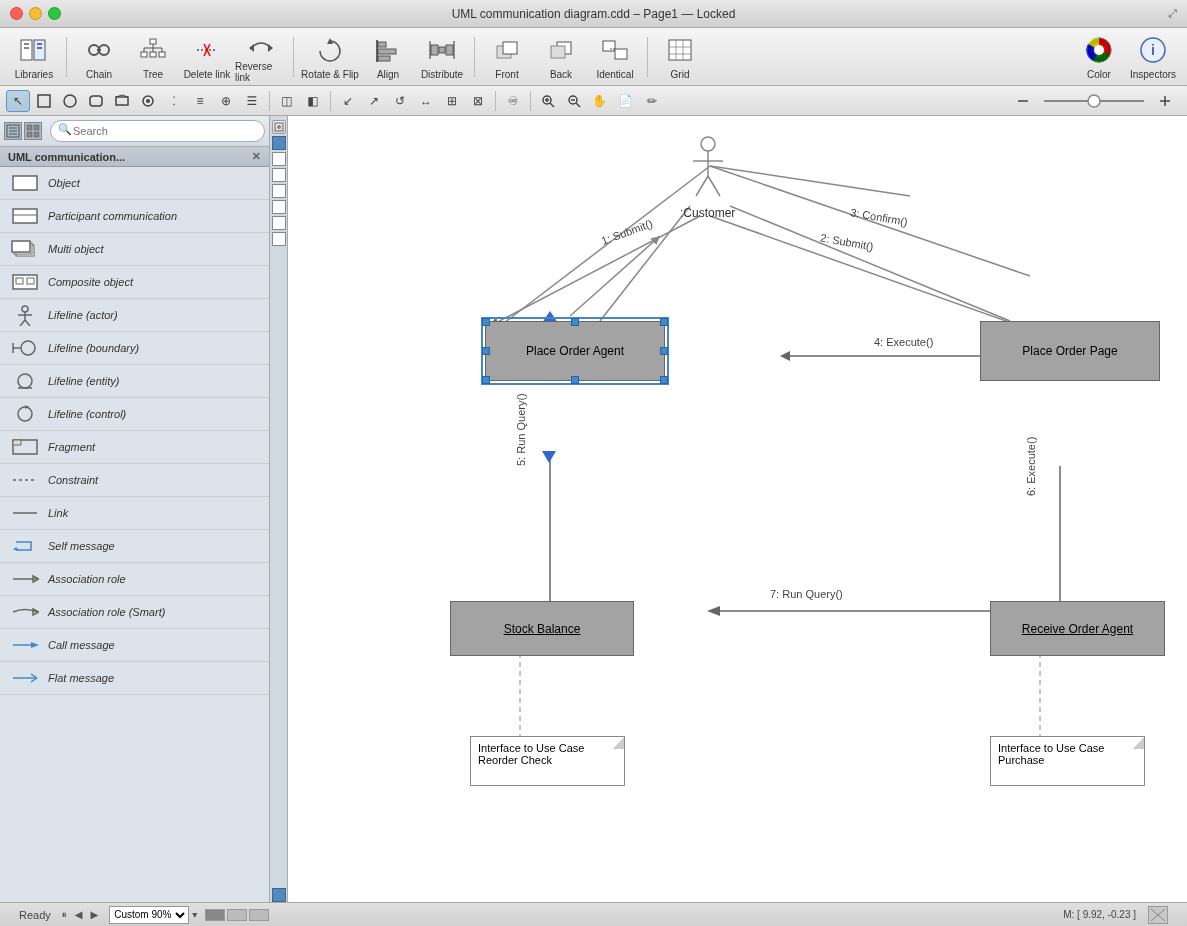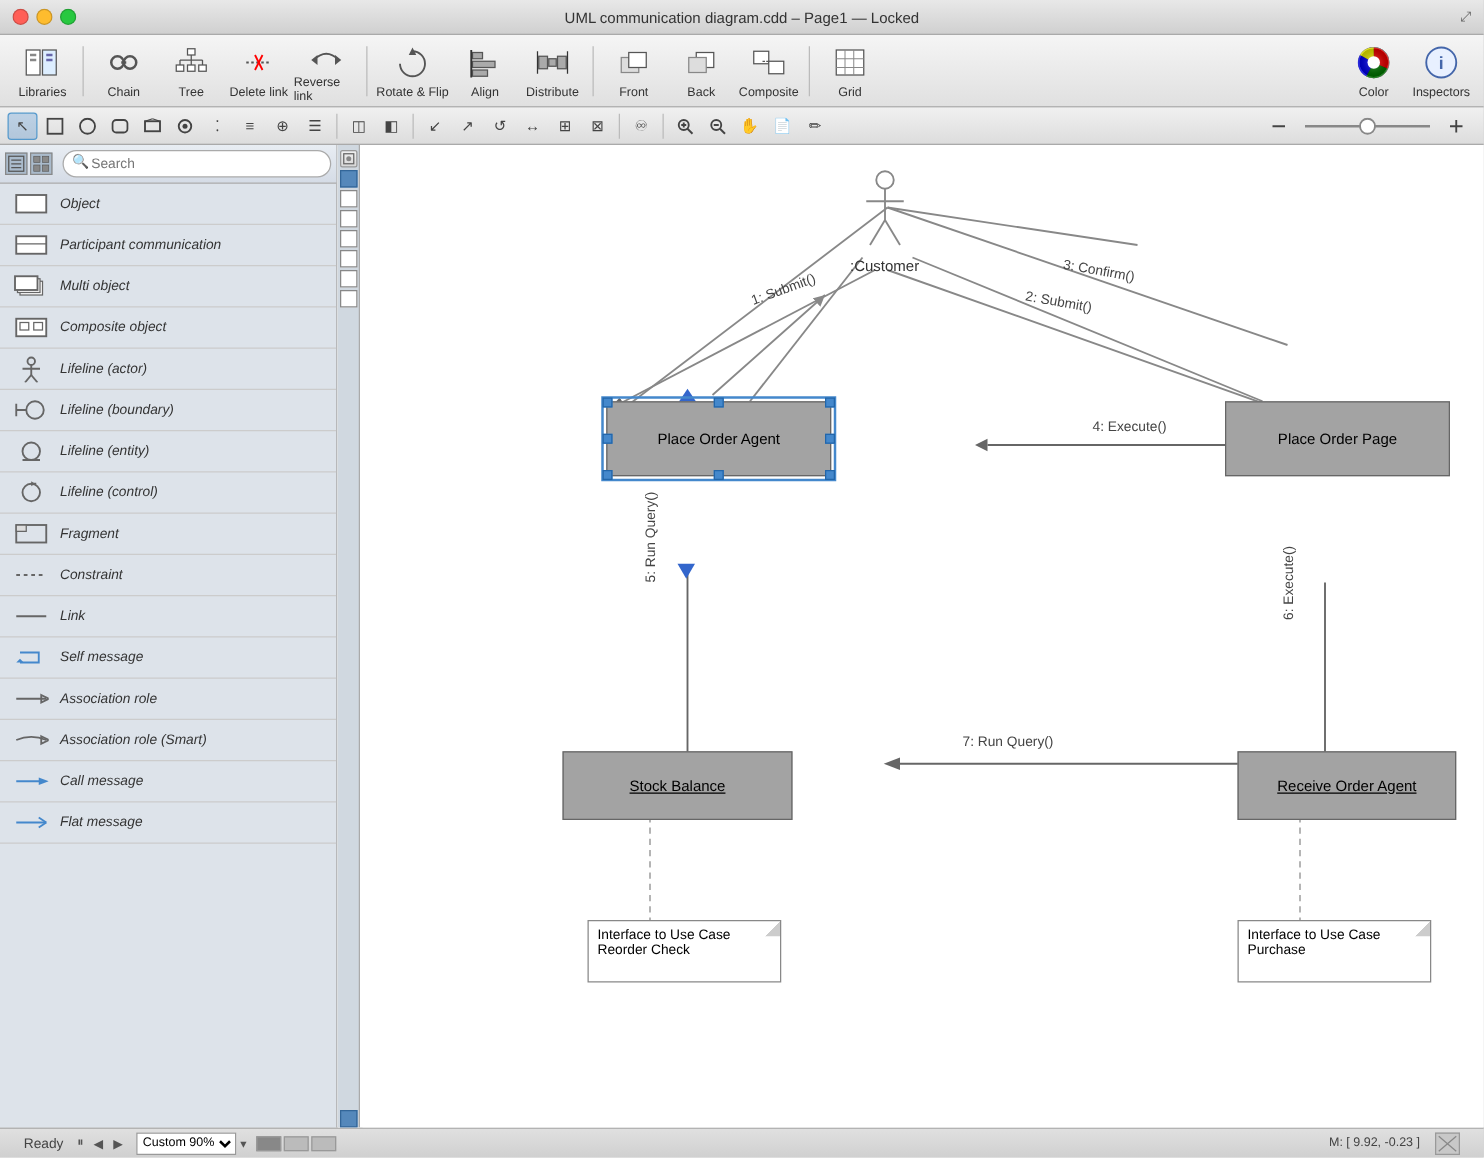--- a/index.html
+++ b/index.html
@@ -389,21 +389,21 @@
   </div>
 
   <div class="toolbar-item">
     <div class="toolbar-icon">
       <svg width="30" height="28" viewBox="0 0 30 28">
         <rect x="3" y="5" width="12" height="10" fill="white" stroke="#555" stroke-width="1"></rect>
         <rect x="15" y="13" width="12" height="10" fill="white" stroke="#555" stroke-width="1"></rect>
         <line x1="10" y1="13" x2="15" y2="13" stroke="#555" stroke-width="1" stroke-dasharray="2,1"></line>
       </svg>
     </div>
-    <span>Composite</span>
+    <span>Identical</span>
   </div>
   <div class="toolbar-separator"></div>
 
   <div class="toolbar-item">
     <div class="toolbar-icon">
       <svg width="30" height="28" viewBox="0 0 30 28">
         <rect x="4" y="4" width="22" height="20" fill="white" stroke="#555" stroke-width="1"></rect>
         <line x1="4" y1="11" x2="26" y2="11" stroke="#888" stroke-width="0.8"></line>
         <line x1="4" y1="18" x2="26" y2="18" stroke="#888" stroke-width="0.8"></line>
         <line x1="11" y1="4" x2="11" y2="24" stroke="#888" stroke-width="0.8"></line>
@@ -559,20 +559,24 @@
               <rect x="9" y="9" width="5" height="5" fill="#888" stroke="#555" stroke-width="0.5"></rect>
             </svg>
         </div>
       </div>
       <div style="position:relative;flex:1">
         <span style="position:absolute;left:8px;top:3px;color:#999;font-size:11px;">🔍</span>
         <input type="text" class="search-bar" style="padding-left: 22px;" placeholder="Search">
       </div>
     </div>
 
+    <div class="panel-title">
+      <span>UML communication...</span>
+      <span class="panel-close">✕</span>
+    </div>
 
     <div class="sidebar-items">
 
       <div class="sidebar-item">
         <div class="sidebar-item-icon">
           <svg width="28" height="18">
               <rect x="2" y="2" width="24" height="14" fill="white" stroke="#666" stroke-width="1.5"></rect>
             </svg>
         </div>
         <span class="sidebar-item-label">Object</span>

